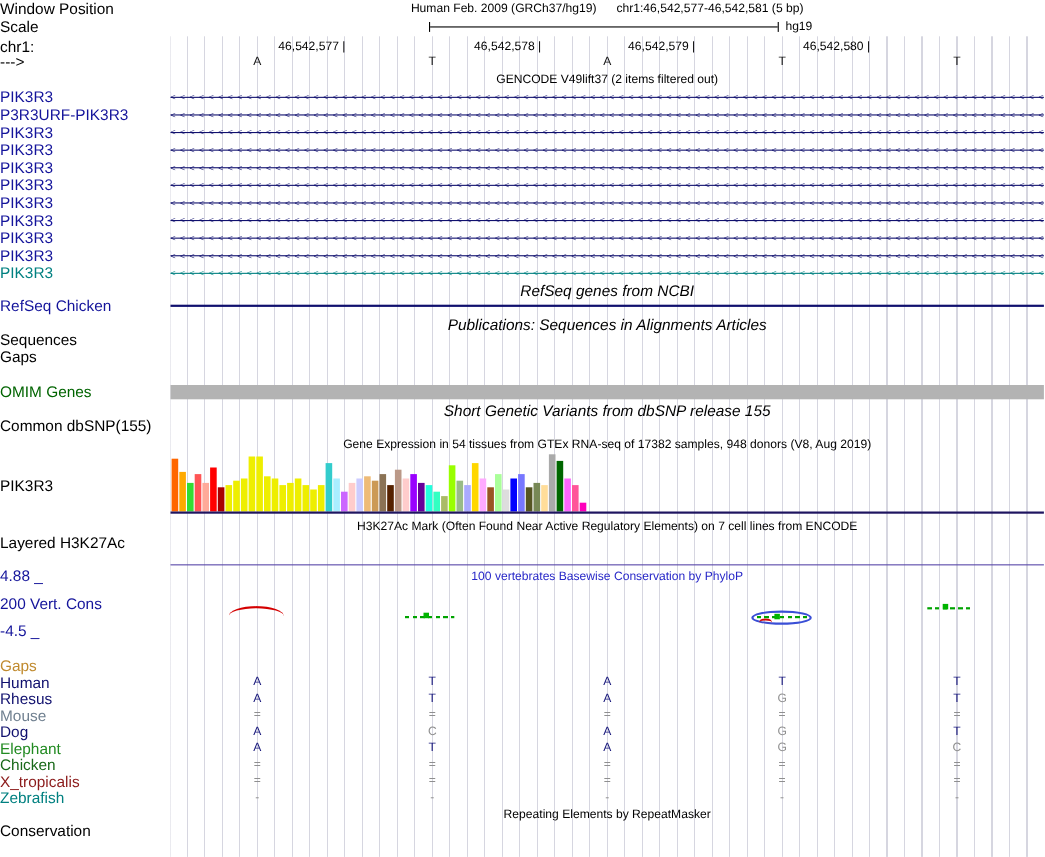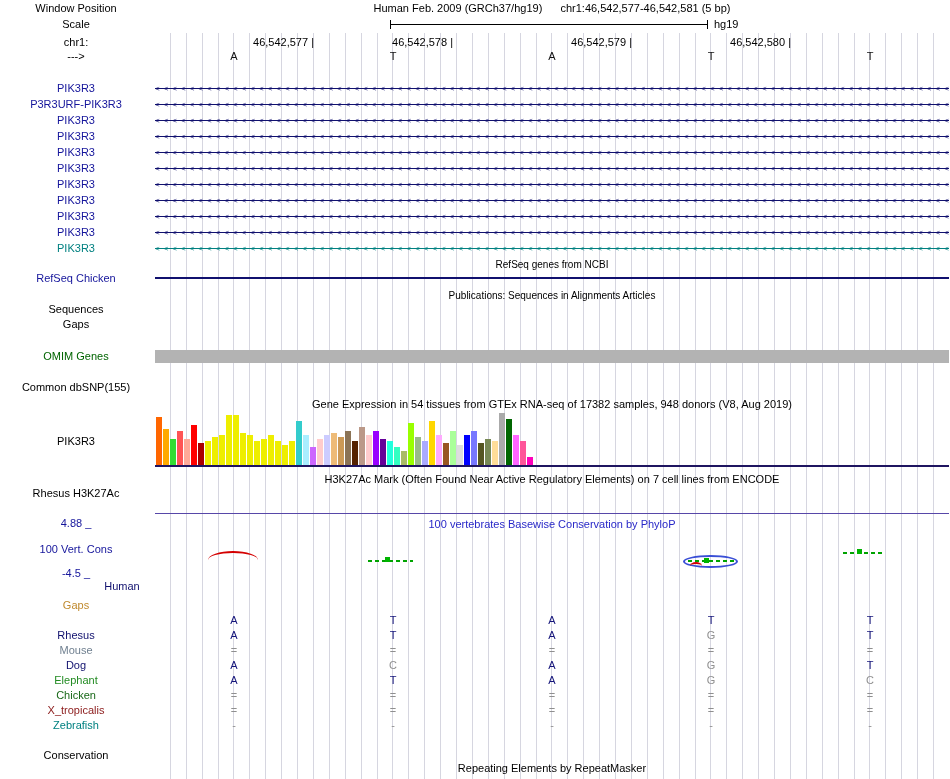--- a/index.html
+++ b/index.html
@@ -7,28 +7,28 @@
   #screen {
     position:relative; width:950px; height:779px; background:#fff;
     font-family:"Liberation Sans", sans-serif; font-size:11px; color:#000;
     overflow:hidden;
   }
   #grid {
     position:absolute; left:155px; top:33px; width:794px; height:746px;
     background:repeating-linear-gradient(to right, transparent 0 14.9px, #d6d6e0 14.9px 15.9px);
   }
   .left-label {
-    position:absolute; left:0; width:152px; text-align:center; white-space:nowrap;
-    font-size:11px; line-height:13px;
+    position:absolute; left:0; width:152px; text-align:left; white-space:nowrap;
+    font-size:14px; line-height:13px;
   }
   .center-title {
     position:absolute; left:155px; width:794px; text-align:center;
     font-size:11px; line-height:13px; white-space:nowrap;
   }
-  .center-title.small { font-size:10px; }
+  .center-title.small { font-size:14px;font-style:italic; }
   .coord {
     position:absolute; top:36px; width:130px; text-align:right;
     font-size:11px; line-height:13px; white-space:nowrap;
   }
   .coord::after { content:" |"; }
   .base {
     position:absolute; top:50px; width:20px; text-align:center;
     font-size:11px; line-height:13px; color:#111;
   }
   .gene-row {
@@ -70,31 +70,32 @@
     <span style="display:inline-block;width:12px"></span>
     <span>chr1:46,542,577-46,542,581 (5 bp)</span>
   </div>
 
   <div class="left-label" style="top:18px">Scale</div>
   <div id="scalebar"></div>
   <div class="hg19">hg19</div>
 
   <div class="left-label" style="top:36px">chr1:</div>
   <span class="coord" style="left:184px">46,542,577</span>
-  <span class="coord" style="left:323px">46,542,578</span>
+  <span class="coord" style="left:362px">46,542,578</span>
   <span class="coord" style="left:502px">46,542,579</span>
   <span class="coord" style="left:661px">46,542,580</span>
 
   <div class="left-label" style="top:50px">---&gt;</div>
   <span class="base" style="left:224px">A</span>
   <span class="base" style="left:383px">T</span>
   <span class="base" style="left:542px">A</span>
   <span class="base" style="left:701px">T</span>
   <span class="base" style="left:860px">T</span>
 
+  <div class="center-title" style="top:66px">GENCODE V49lift37 (2 items filtered out)</div>
 
   <div id="dyn">
       <div class="left-label" style="top: 82px; color: rgb(20, 20, 155);">PIK3R3</div>
       <div class="gene-row" style="top: 82px; color: rgb(16, 16, 110); background: linear-gradient(rgb(16, 16, 110), rgb(16, 16, 110)) center center / 100% 1px no-repeat;">&lt;&lt;&lt;&lt;&lt;&lt;&lt;&lt;&lt;&lt;&lt;&lt;&lt;&lt;&lt;&lt;&lt;&lt;&lt;&lt;&lt;&lt;&lt;&lt;&lt;&lt;&lt;&lt;&lt;&lt;&lt;&lt;&lt;&lt;&lt;&lt;&lt;&lt;&lt;&lt;&lt;&lt;&lt;&lt;&lt;&lt;&lt;&lt;&lt;&lt;&lt;&lt;&lt;&lt;&lt;&lt;&lt;&lt;&lt;&lt;&lt;&lt;&lt;&lt;&lt;&lt;&lt;&lt;&lt;&lt;&lt;&lt;&lt;&lt;&lt;&lt;&lt;&lt;&lt;&lt;&lt;&lt;&lt;&lt;&lt;&lt;&lt;&lt;&lt;&lt;&lt;&lt;&lt;&lt;&lt;&lt;&lt;&lt;&lt;&lt;&lt;&lt;&lt;&lt;&lt;&lt;&lt;&lt;&lt;&lt;</div>
       <div class="left-label" style="top: 98px; color: rgb(20, 20, 155);">P3R3URF-PIK3R3</div>
       <div class="gene-row" style="top: 98px; color: rgb(16, 16, 110); background: linear-gradient(rgb(16, 16, 110), rgb(16, 16, 110)) center center / 100% 1px no-repeat;">&lt;&lt;&lt;&lt;&lt;&lt;&lt;&lt;&lt;&lt;&lt;&lt;&lt;&lt;&lt;&lt;&lt;&lt;&lt;&lt;&lt;&lt;&lt;&lt;&lt;&lt;&lt;&lt;&lt;&lt;&lt;&lt;&lt;&lt;&lt;&lt;&lt;&lt;&lt;&lt;&lt;&lt;&lt;&lt;&lt;&lt;&lt;&lt;&lt;&lt;&lt;&lt;&lt;&lt;&lt;&lt;&lt;&lt;&lt;&lt;&lt;&lt;&lt;&lt;&lt;&lt;&lt;&lt;&lt;&lt;&lt;&lt;&lt;&lt;&lt;&lt;&lt;&lt;&lt;&lt;&lt;&lt;&lt;&lt;&lt;&lt;&lt;&lt;&lt;&lt;&lt;&lt;&lt;&lt;&lt;&lt;&lt;&lt;&lt;&lt;&lt;&lt;&lt;&lt;&lt;&lt;&lt;&lt;&lt;&lt;</div>
       <div class="left-label" style="top: 114px; color: rgb(20, 20, 155);">PIK3R3</div>
       <div class="gene-row" style="top: 114px; color: rgb(16, 16, 110); background: linear-gradient(rgb(16, 16, 110), rgb(16, 16, 110)) center center / 100% 1px no-repeat;">&lt;&lt;&lt;&lt;&lt;&lt;&lt;&lt;&lt;&lt;&lt;&lt;&lt;&lt;&lt;&lt;&lt;&lt;&lt;&lt;&lt;&lt;&lt;&lt;&lt;&lt;&lt;&lt;&lt;&lt;&lt;&lt;&lt;&lt;&lt;&lt;&lt;&lt;&lt;&lt;&lt;&lt;&lt;&lt;&lt;&lt;&lt;&lt;&lt;&lt;&lt;&lt;&lt;&lt;&lt;&lt;&lt;&lt;&lt;&lt;&lt;&lt;&lt;&lt;&lt;&lt;&lt;&lt;&lt;&lt;&lt;&lt;&lt;&lt;&lt;&lt;&lt;&lt;&lt;&lt;&lt;&lt;&lt;&lt;&lt;&lt;&lt;&lt;&lt;&lt;&lt;&lt;&lt;&lt;&lt;&lt;&lt;&lt;&lt;&lt;&lt;&lt;&lt;&lt;&lt;&lt;&lt;&lt;&lt;&lt;</div>
       <div class="left-label" style="top: 130px; color: rgb(20, 20, 155);">PIK3R3</div>
       <div class="gene-row" style="top: 130px; color: rgb(16, 16, 110); background: linear-gradient(rgb(16, 16, 110), rgb(16, 16, 110)) center center / 100% 1px no-repeat;">&lt;&lt;&lt;&lt;&lt;&lt;&lt;&lt;&lt;&lt;&lt;&lt;&lt;&lt;&lt;&lt;&lt;&lt;&lt;&lt;&lt;&lt;&lt;&lt;&lt;&lt;&lt;&lt;&lt;&lt;&lt;&lt;&lt;&lt;&lt;&lt;&lt;&lt;&lt;&lt;&lt;&lt;&lt;&lt;&lt;&lt;&lt;&lt;&lt;&lt;&lt;&lt;&lt;&lt;&lt;&lt;&lt;&lt;&lt;&lt;&lt;&lt;&lt;&lt;&lt;&lt;&lt;&lt;&lt;&lt;&lt;&lt;&lt;&lt;&lt;&lt;&lt;&lt;&lt;&lt;&lt;&lt;&lt;&lt;&lt;&lt;&lt;&lt;&lt;&lt;&lt;&lt;&lt;&lt;&lt;&lt;&lt;&lt;&lt;&lt;&lt;&lt;&lt;&lt;&lt;&lt;&lt;&lt;&lt;&lt;</div>
@@ -106,21 +107,21 @@
       <div class="gene-row" style="top: 178px; color: rgb(16, 16, 110); background: linear-gradient(rgb(16, 16, 110), rgb(16, 16, 110)) center center / 100% 1px no-repeat;">&lt;&lt;&lt;&lt;&lt;&lt;&lt;&lt;&lt;&lt;&lt;&lt;&lt;&lt;&lt;&lt;&lt;&lt;&lt;&lt;&lt;&lt;&lt;&lt;&lt;&lt;&lt;&lt;&lt;&lt;&lt;&lt;&lt;&lt;&lt;&lt;&lt;&lt;&lt;&lt;&lt;&lt;&lt;&lt;&lt;&lt;&lt;&lt;&lt;&lt;&lt;&lt;&lt;&lt;&lt;&lt;&lt;&lt;&lt;&lt;&lt;&lt;&lt;&lt;&lt;&lt;&lt;&lt;&lt;&lt;&lt;&lt;&lt;&lt;&lt;&lt;&lt;&lt;&lt;&lt;&lt;&lt;&lt;&lt;&lt;&lt;&lt;&lt;&lt;&lt;&lt;&lt;&lt;&lt;&lt;&lt;&lt;&lt;&lt;&lt;&lt;&lt;&lt;&lt;&lt;&lt;&lt;&lt;&lt;&lt;</div>
       <div class="left-label" style="top: 194px; color: rgb(20, 20, 155);">PIK3R3</div>
       <div class="gene-row" style="top: 194px; color: rgb(16, 16, 110); background: linear-gradient(rgb(16, 16, 110), rgb(16, 16, 110)) center center / 100% 1px no-repeat;">&lt;&lt;&lt;&lt;&lt;&lt;&lt;&lt;&lt;&lt;&lt;&lt;&lt;&lt;&lt;&lt;&lt;&lt;&lt;&lt;&lt;&lt;&lt;&lt;&lt;&lt;&lt;&lt;&lt;&lt;&lt;&lt;&lt;&lt;&lt;&lt;&lt;&lt;&lt;&lt;&lt;&lt;&lt;&lt;&lt;&lt;&lt;&lt;&lt;&lt;&lt;&lt;&lt;&lt;&lt;&lt;&lt;&lt;&lt;&lt;&lt;&lt;&lt;&lt;&lt;&lt;&lt;&lt;&lt;&lt;&lt;&lt;&lt;&lt;&lt;&lt;&lt;&lt;&lt;&lt;&lt;&lt;&lt;&lt;&lt;&lt;&lt;&lt;&lt;&lt;&lt;&lt;&lt;&lt;&lt;&lt;&lt;&lt;&lt;&lt;&lt;&lt;&lt;&lt;&lt;&lt;&lt;&lt;&lt;&lt;</div>
       <div class="left-label" style="top: 210px; color: rgb(20, 20, 155);">PIK3R3</div>
       <div class="gene-row" style="top: 210px; color: rgb(16, 16, 110); background: linear-gradient(rgb(16, 16, 110), rgb(16, 16, 110)) center center / 100% 1px no-repeat;">&lt;&lt;&lt;&lt;&lt;&lt;&lt;&lt;&lt;&lt;&lt;&lt;&lt;&lt;&lt;&lt;&lt;&lt;&lt;&lt;&lt;&lt;&lt;&lt;&lt;&lt;&lt;&lt;&lt;&lt;&lt;&lt;&lt;&lt;&lt;&lt;&lt;&lt;&lt;&lt;&lt;&lt;&lt;&lt;&lt;&lt;&lt;&lt;&lt;&lt;&lt;&lt;&lt;&lt;&lt;&lt;&lt;&lt;&lt;&lt;&lt;&lt;&lt;&lt;&lt;&lt;&lt;&lt;&lt;&lt;&lt;&lt;&lt;&lt;&lt;&lt;&lt;&lt;&lt;&lt;&lt;&lt;&lt;&lt;&lt;&lt;&lt;&lt;&lt;&lt;&lt;&lt;&lt;&lt;&lt;&lt;&lt;&lt;&lt;&lt;&lt;&lt;&lt;&lt;&lt;&lt;&lt;&lt;&lt;&lt;</div>
       <div class="left-label" style="top: 226px; color: rgb(20, 20, 155);">PIK3R3</div>
       <div class="gene-row" style="top: 226px; color: rgb(16, 16, 110); background: linear-gradient(rgb(16, 16, 110), rgb(16, 16, 110)) center center / 100% 1px no-repeat;">&lt;&lt;&lt;&lt;&lt;&lt;&lt;&lt;&lt;&lt;&lt;&lt;&lt;&lt;&lt;&lt;&lt;&lt;&lt;&lt;&lt;&lt;&lt;&lt;&lt;&lt;&lt;&lt;&lt;&lt;&lt;&lt;&lt;&lt;&lt;&lt;&lt;&lt;&lt;&lt;&lt;&lt;&lt;&lt;&lt;&lt;&lt;&lt;&lt;&lt;&lt;&lt;&lt;&lt;&lt;&lt;&lt;&lt;&lt;&lt;&lt;&lt;&lt;&lt;&lt;&lt;&lt;&lt;&lt;&lt;&lt;&lt;&lt;&lt;&lt;&lt;&lt;&lt;&lt;&lt;&lt;&lt;&lt;&lt;&lt;&lt;&lt;&lt;&lt;&lt;&lt;&lt;&lt;&lt;&lt;&lt;&lt;&lt;&lt;&lt;&lt;&lt;&lt;&lt;&lt;&lt;&lt;&lt;&lt;&lt;</div>
       <div class="left-label" style="top: 242px; color: rgb(0, 128, 128);">PIK3R3</div>
       <div class="gene-row" style="top: 242px; color: rgb(0, 128, 128); background: linear-gradient(rgb(0, 128, 128), rgb(0, 128, 128)) center center / 100% 1px no-repeat;">&lt;&lt;&lt;&lt;&lt;&lt;&lt;&lt;&lt;&lt;&lt;&lt;&lt;&lt;&lt;&lt;&lt;&lt;&lt;&lt;&lt;&lt;&lt;&lt;&lt;&lt;&lt;&lt;&lt;&lt;&lt;&lt;&lt;&lt;&lt;&lt;&lt;&lt;&lt;&lt;&lt;&lt;&lt;&lt;&lt;&lt;&lt;&lt;&lt;&lt;&lt;&lt;&lt;&lt;&lt;&lt;&lt;&lt;&lt;&lt;&lt;&lt;&lt;&lt;&lt;&lt;&lt;&lt;&lt;&lt;&lt;&lt;&lt;&lt;&lt;&lt;&lt;&lt;&lt;&lt;&lt;&lt;&lt;&lt;&lt;&lt;&lt;&lt;&lt;&lt;&lt;&lt;&lt;&lt;&lt;&lt;&lt;&lt;&lt;&lt;&lt;&lt;&lt;&lt;&lt;&lt;&lt;&lt;&lt;&lt;</div>
       <div class="left-label" style="top: 599px; color: rgb(192, 138, 46);">Gaps</div>
-      <div class="left-label" style="top: 580px; color: rgb(16, 16, 110); margin-left: 46px;">Human</div>
+      <div class="left-label" style="top: 614px; color: rgb(16, 16, 110);">Human</div>
       <div class="align-cell" style="top: 614px; left: 224px; color: rgb(20, 20, 122);">A</div>
       <div class="align-cell" style="top: 614px; left: 383px; color: rgb(20, 20, 122);">T</div>
       <div class="align-cell" style="top: 614px; left: 542px; color: rgb(20, 20, 122);">A</div>
       <div class="align-cell" style="top: 614px; left: 701px; color: rgb(20, 20, 122);">T</div>
       <div class="align-cell" style="top: 614px; left: 860px; color: rgb(20, 20, 122);">T</div>
       <div class="left-label" style="top: 629px; color: rgb(16, 16, 110);">Rhesus</div>
       <div class="align-cell" style="top: 629px; left: 224px; color: rgb(20, 20, 122);">A</div>
       <div class="align-cell" style="top: 629px; left: 383px; color: rgb(20, 20, 122);">T</div>
       <div class="align-cell" style="top: 629px; left: 542px; color: rgb(20, 20, 122);">A</div>
       <div class="align-cell" style="top: 629px; left: 701px; color: rgb(143, 143, 143);">G</div>
@@ -167,20 +168,21 @@
   <div class="left-label" style="top:272px;color:#14149b">RefSeq Chicken</div>
   <div class="hline" style="top:277px;height:2px;background:#10106e"></div>
 
   <div class="center-title small" style="top:289px">Publications: Sequences in Alignments Articles</div>
   <div class="left-label" style="top:303px">Sequences</div>
   <div class="left-label" style="top:318px">Gaps</div>
 
   <div class="left-label" style="top:350px;color:#006400">OMIM Genes</div>
   <div class="hline" style="top:350px;height:13px;background:#b3b3b3"></div>
 
+  <div class="center-title small" style="top:367px">Short Genetic Variants from dbSNP release 155</div>
   <div class="left-label" style="top:381px">Common dbSNP(155)</div>
 
   <div class="center-title" style="top:398px">Gene Expression in 54 tissues from GTEx RNA-seq of 17382 samples, 948 donors (V8, Aug 2019)</div>
   <div class="left-label" style="top:435px">PIK3R3</div>
   <div id="gtex-chart">
       <div class="gtex-bar" style="height: 48px; background: rgb(255, 102, 0);"></div>
       <div class="gtex-bar" style="height: 36px; background: rgb(255, 170, 0);"></div>
       <div class="gtex-bar" style="height: 26px; background: rgb(51, 221, 51);"></div>
       <div class="gtex-bar" style="height: 34px; background: rgb(255, 85, 85);"></div>
       <div class="gtex-bar" style="height: 26px; background: rgb(255, 170, 153);"></div>
@@ -230,35 +232,35 @@
       <div class="gtex-bar" style="height: 24px; background: rgb(255, 221, 153);"></div>
       <div class="gtex-bar" style="height: 52px; background: rgb(170, 170, 170);"></div>
       <div class="gtex-bar" style="height: 46px; background: rgb(0, 102, 0);"></div>
       <div class="gtex-bar" style="height: 30px; background: rgb(255, 102, 255);"></div>
       <div class="gtex-bar" style="height: 24px; background: rgb(255, 85, 153);"></div>
       <div class="gtex-bar" style="height: 8px; background: rgb(255, 0, 187);"></div>
     </div>
   <div class="hline" style="top:465px;height:2px;background:#1f1560"></div>
 
   <div class="center-title" style="top:473px">H3K27Ac Mark (Often Found Near Active Regulatory Elements) on 7 cell lines from ENCODE</div>
-  <div class="left-label" style="top:487px">Rhesus H3K27Ac</div>
+  <div class="left-label" style="top:487px">Layered H3K27Ac</div>
   <div class="hline" style="top:513px;height:1px;background:#5747a8"></div>
 
   <div class="left-label" style="top:517px;color:#14149b">4.88 _</div>
   <div class="center-title" style="top:518px;color:#2828c8">100 vertebrates Basewise Conservation by PhyloP</div>
-  <div class="left-label" style="top:543px;color:#14149b">100 Vert. Cons</div>
+  <div class="left-label" style="top:543px;color:#14149b">200 Vert. Cons</div>
   <div class="left-label" style="top:567px;color:#14149b">-4.5 _</div>
 
   <div style="position:absolute;left:208px;top:551px;width:50px;height:9px;border-top:2px solid #d40000;border-radius:50%/100% 100% 0 0;"></div>
   <div class="gdash" style="left:368px;top:560px;width:45px"></div>
   <div class="gsq" style="left:385px;top:557px"></div>
   <div style="position:absolute;left:683px;top:555px;width:55px;height:13px;border:2px solid #3a4fd6;border-radius:50%;"></div>
   <div style="position:absolute;left:690px;top:562px;width:12px;height:4px;border-top:2px solid #d40000;border-radius:50%/100% 100% 0 0;"></div>
   <div class="gdash" style="left:688px;top:560px;width:46px"></div>
   <div class="gsq" style="left:704px;top:558px"></div>
   <div class="gdash" style="left:843px;top:552px;width:40px"></div>
   <div class="gsq" style="left:857px;top:549px"></div>
 
 
-  <div class="center-title" style="top:762px">Repeating Elements by RepeatMasker</div>
+  <div class="center-title" style="top:735px">Repeating Elements by RepeatMasker</div>
   <div class="left-label" style="top:749px">Conservation</div>
 
 </div>
 
 </body></html>

